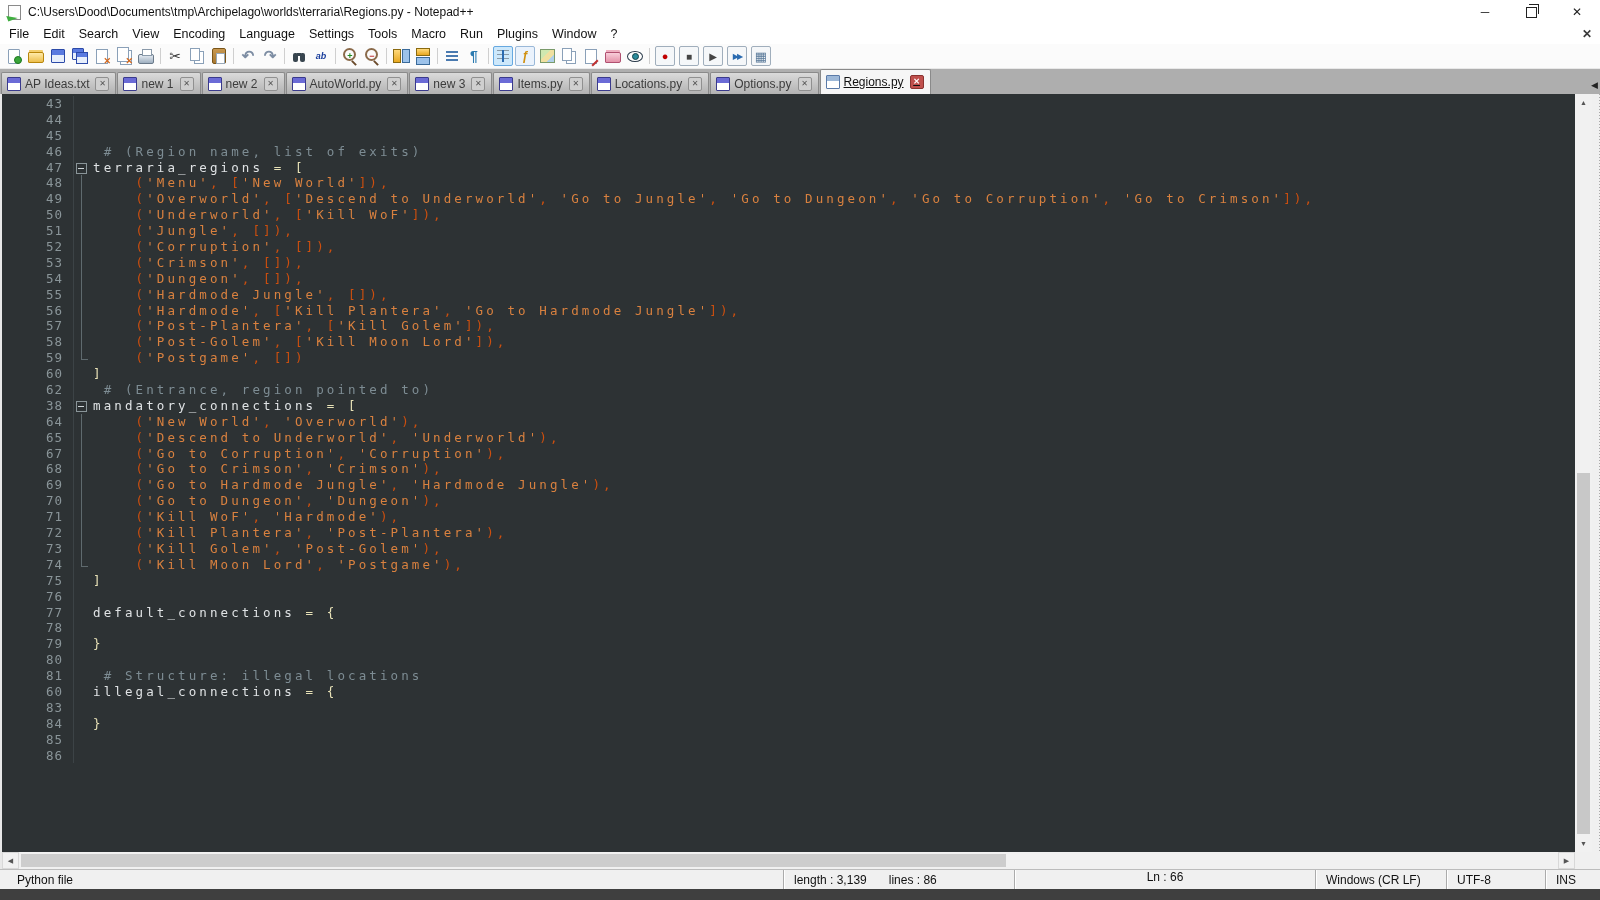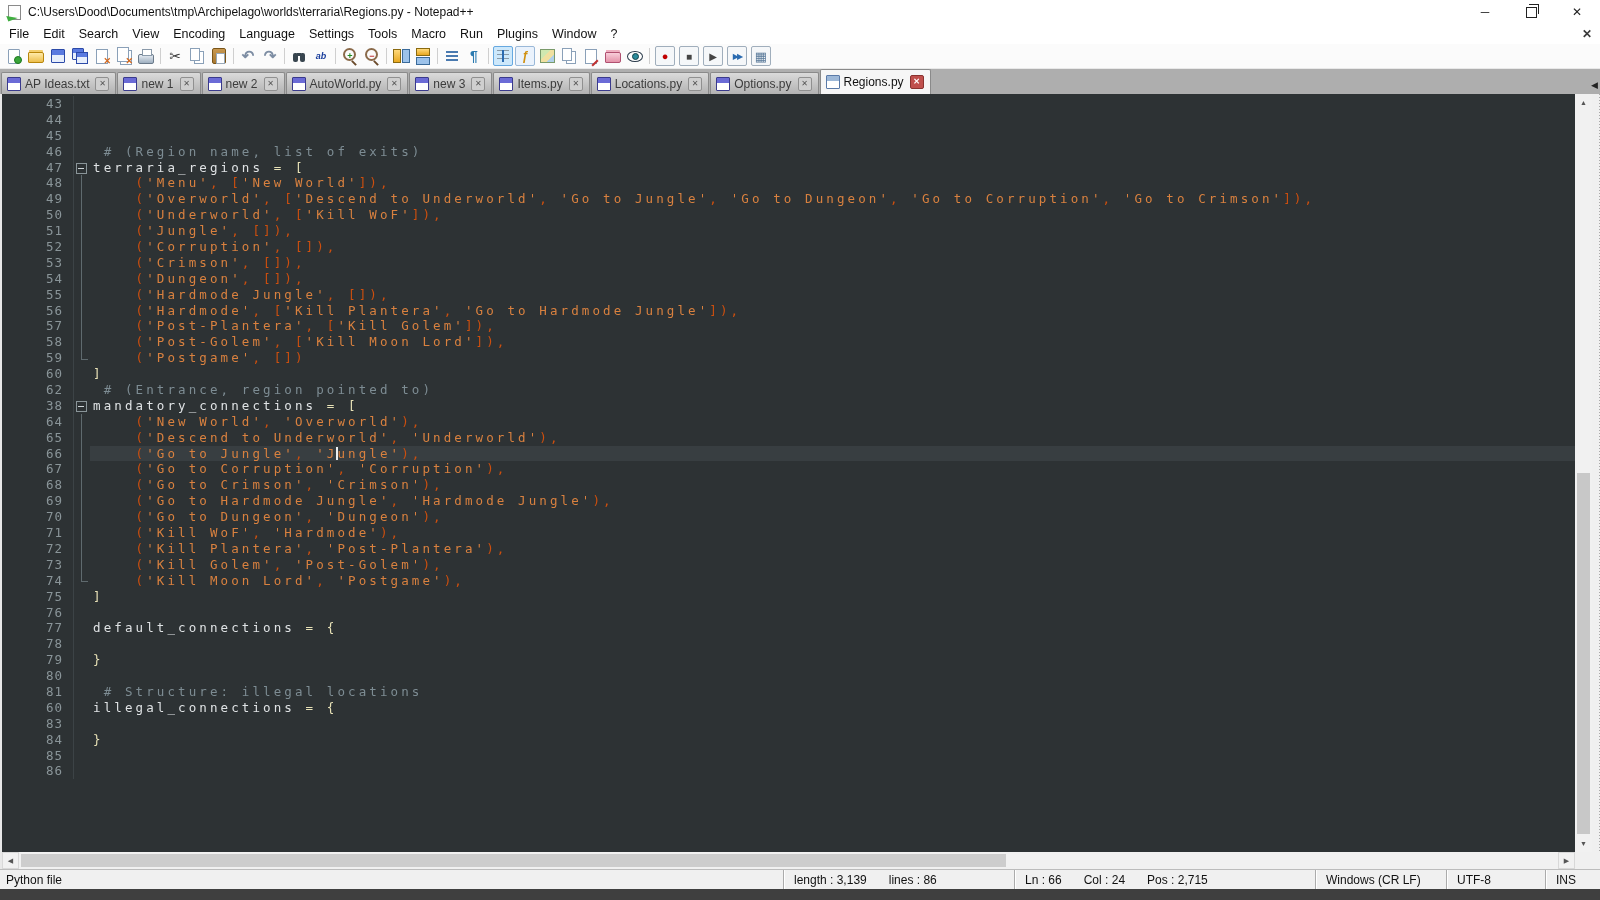--- a/index.html
+++ b/index.html
@@ -70,21 +70,21 @@
   .mac{border:1px solid #a0aebc;background:#f5f7f9;margin:0 2px;}
   .tbi-macro-record{color:#c00000;font-size:11px;}
   .tbi-macro-stop{color:#444;font-size:10px;}
   .tbi-macro-play{color:#444;font-size:10px;}
   .tbi-macro-run-multiple{color:#2a6ab0;font-size:8px;letter-spacing:-2px;}
   .tbi-macro-save{color:#5a7a9a;font-size:13px;}
 
   
   .tabbar{height:25px;background:#aeaeae;display:flex;align-items:flex-end;padding-left:1px;flex:none;position:relative;}
   .tab{height:21px;display:flex;align-items:center;padding:0 6px 0 5px;margin-right:1px;border:1px solid #8a8a8a;border-bottom:none;border-radius:2px 2px 0 0;background:linear-gradient(#dadada,#b2b2b2);font-size:12px;color:#3c3c3c;white-space:nowrap;}
-  .tab.active{height:24px;background:#f6f6f6;color:#111;font-weight:normal;}
+  .tab.active{height:24px;background:#f6f6f6;color:#111;font-weight:normal;text-decoration:underline;}
   .tab-floppy{width:12px;height:12px;margin-right:4px;border:1px solid #3a3a8c;background:linear-gradient(#6b6bd6 0 45%,#ffffff 45%);border-radius:1px;flex:none;}
   .tab.active .tab-floppy{border-color:#5a7aa8;background:linear-gradient(#9db8d8 0 45%,#ffffff 45%);}
   .tab-x{width:12px;height:12px;margin-left:6px;border:1px solid #909090;background:#cfcfcf;color:#555;font-size:8px;line-height:11px;text-align:center;border-radius:2px;flex:none;}
   .tab.active .tab-x{background:#c0504d;border-color:#8a3330;color:#fff;font-weight:bold;}
   .tab-scroll{position:absolute;right:2px;bottom:4px;font-size:9px;color:#222;}
 
   
   .editor-zone{flex:1;display:flex;min-height:0;border-left:2px solid #e8e8e8;}
   .editor-main{flex:1;background:#2d3234;overflow:hidden;padding-top:2px;min-width:0;padding-left:19px;}
   .line{height:15.9px;line-height:15.9px;display:flex;white-space:pre;font-family:"DejaVu Sans Mono",monospace;font-size:12.5px;}
@@ -113,23 +113,23 @@
   .rgutter{width:8px;background:#f0f0f0;flex:none;background-image:repeating-linear-gradient(#aaa 0 1px,transparent 1px 3px);background-size:1px 100%;background-position:right;background-repeat:no-repeat;}
   .hscroll-row{height:17px;display:flex;flex:none;border-left:2px solid #e8e8e8;}
   .hs-arrow{width:17px;height:17px;background:#f1f1f1;display:flex;align-items:center;justify-content:center;font-size:7px;color:#555;flex:none;border:1px solid #d8d8d8;box-sizing:border-box;}
   .hs-track{flex:1;background:#f1f1f1;position:relative;}
   .hs-thumb{position:absolute;top:2px;bottom:2px;left:2px;width:64%;background:#cdcdcd;}
   .corner{width:25px;background:#f0f0f0;flex:none;}
 
   
   .statusbar{height:19px;background:#f0f0f0;border-top:1px solid #bcbcbc;display:flex;align-items:center;font-size:12px;color:#111;flex:none;}
   .sb-cell{padding:0 10px;height:100%;display:flex;align-items:center;gap:22px;white-space:nowrap;border-left:1px solid #ababab;box-shadow:inset 1px 0 #fff;}
-  .sb-doc{flex:1;border-left:none;box-shadow:none;padding-left:6px;}
+  .sb-doc{flex:1;border-left:none;box-shadow:none;padding-left:17px;}
   .sb-len{width:210px;}
-  .sb-pos{width:280px;}
+  .sb-pos{width:280px;flex-direction:column;}
   .sb-eol{width:110px;}
   .sb-enc{width:78px;}
   .sb-ins{width:34px;}
   .bottom-strip{height:11px;background:#3f3f3f;flex:none;}
 </style>
 </head>
 <body>
 
 <div class="app">
 
@@ -292,21 +292,20 @@
         <div class="line"><span class="ln">55</span><span class="fold fold-line"></span><span class="code"><span class="tp">    </span><span class="tb">(</span><span class="ts">'Hardmode Jungle'</span><span class="tb">, []),</span></span></div>
         <div class="line"><span class="ln">56</span><span class="fold fold-line"></span><span class="code"><span class="tp">    </span><span class="tb">(</span><span class="ts">'Hardmode'</span><span class="tb">, [</span><span class="ts">'Kill Plantera'</span><span class="tb">, </span><span class="ts">'Go to Hardmode Jungle'</span><span class="tb">]),</span></span></div>
         <div class="line"><span class="ln">57</span><span class="fold fold-line"></span><span class="code"><span class="tp">    </span><span class="tb">(</span><span class="ts">'Post-Plantera'</span><span class="tb">, [</span><span class="ts">'Kill Golem'</span><span class="tb">]),</span></span></div>
         <div class="line"><span class="ln">58</span><span class="fold fold-line"></span><span class="code"><span class="tp">    </span><span class="tb">(</span><span class="ts">'Post-Golem'</span><span class="tb">, [</span><span class="ts">'Kill Moon Lord'</span><span class="tb">]),</span></span></div>
         <div class="line"><span class="ln">59</span><span class="fold fold-end"></span><span class="code"><span class="tp">    </span><span class="tb">(</span><span class="ts">'Postgame'</span><span class="tb">, [])</span></span></div>
         <div class="line"><span class="ln">60</span><span class="fold"></span><span class="code"><span class="to">]</span></span></div>
         <div class="line"><span class="ln">62</span><span class="fold"></span><span class="code"><span class="tc"> # (Entrance, region pointed to)</span></span></div>
         <div class="line"><span class="ln">38</span><span class="fold fold-box"></span><span class="code"><span class="tp">mandatory_connections </span><span class="to">= [</span></span></div>
         <div class="line"><span class="ln">64</span><span class="fold fold-line"></span><span class="code"><span class="tp">    </span><span class="tb">(</span><span class="ts">'New World'</span><span class="tb">, </span><span class="ts">'Overworld'</span><span class="tb">),</span></span></div>
         <div class="line"><span class="ln">65</span><span class="fold fold-line"></span><span class="code"><span class="tp">    </span><span class="tb">(</span><span class="ts">'Descend to Underworld'</span><span class="tb">, </span><span class="ts">'Underworld'</span><span class="tb">),</span></span></div>
-        <div class="line cur"><span class="ln">66</span><span class="fold fold-line"></span><span class="code"><span class="tp">    </span><span class="tb">(</span><span class="ts">'Go to Jungle'</span><span class="tb">, </span><span class="ts">'J</span><span class="caret"></span><span class="ts">ungle'</span><span class="tb">),</span></span></div>
         <div class="line"><span class="ln">67</span><span class="fold fold-line"></span><span class="code"><span class="tp">    </span><span class="tb">(</span><span class="ts">'Go to Corruption'</span><span class="tb">, </span><span class="ts">'Corruption'</span><span class="tb">),</span></span></div>
         <div class="line"><span class="ln">68</span><span class="fold fold-line"></span><span class="code"><span class="tp">    </span><span class="tb">(</span><span class="ts">'Go to Crimson'</span><span class="tb">, </span><span class="ts">'Crimson'</span><span class="tb">),</span></span></div>
         <div class="line"><span class="ln">69</span><span class="fold fold-line"></span><span class="code"><span class="tp">    </span><span class="tb">(</span><span class="ts">'Go to Hardmode Jungle'</span><span class="tb">, </span><span class="ts">'Hardmode Jungle'</span><span class="tb">),</span></span></div>
         <div class="line"><span class="ln">70</span><span class="fold fold-line"></span><span class="code"><span class="tp">    </span><span class="tb">(</span><span class="ts">'Go to Dungeon'</span><span class="tb">, </span><span class="ts">'Dungeon'</span><span class="tb">),</span></span></div>
         <div class="line"><span class="ln">71</span><span class="fold fold-line"></span><span class="code"><span class="tp">    </span><span class="tb">(</span><span class="ts">'Kill WoF'</span><span class="tb">, </span><span class="ts">'Hardmode'</span><span class="tb">),</span></span></div>
         <div class="line"><span class="ln">72</span><span class="fold fold-line"></span><span class="code"><span class="tp">    </span><span class="tb">(</span><span class="ts">'Kill Plantera'</span><span class="tb">, </span><span class="ts">'Post-Plantera'</span><span class="tb">),</span></span></div>
         <div class="line"><span class="ln">73</span><span class="fold fold-line"></span><span class="code"><span class="tp">    </span><span class="tb">(</span><span class="ts">'Kill Golem'</span><span class="tb">, </span><span class="ts">'Post-Golem'</span><span class="tb">),</span></span></div>
         <div class="line"><span class="ln">74</span><span class="fold fold-end"></span><span class="code"><span class="tp">    </span><span class="tb">(</span><span class="ts">'Kill Moon Lord'</span><span class="tb">, </span><span class="ts">'Postgame'</span><span class="tb">),</span></span></div>
         <div class="line"><span class="ln">75</span><span class="fold"></span><span class="code"><span class="to">]</span></span></div>
         <div class="line"><span class="ln">76</span><span class="fold"></span><span class="code"></span></div>

